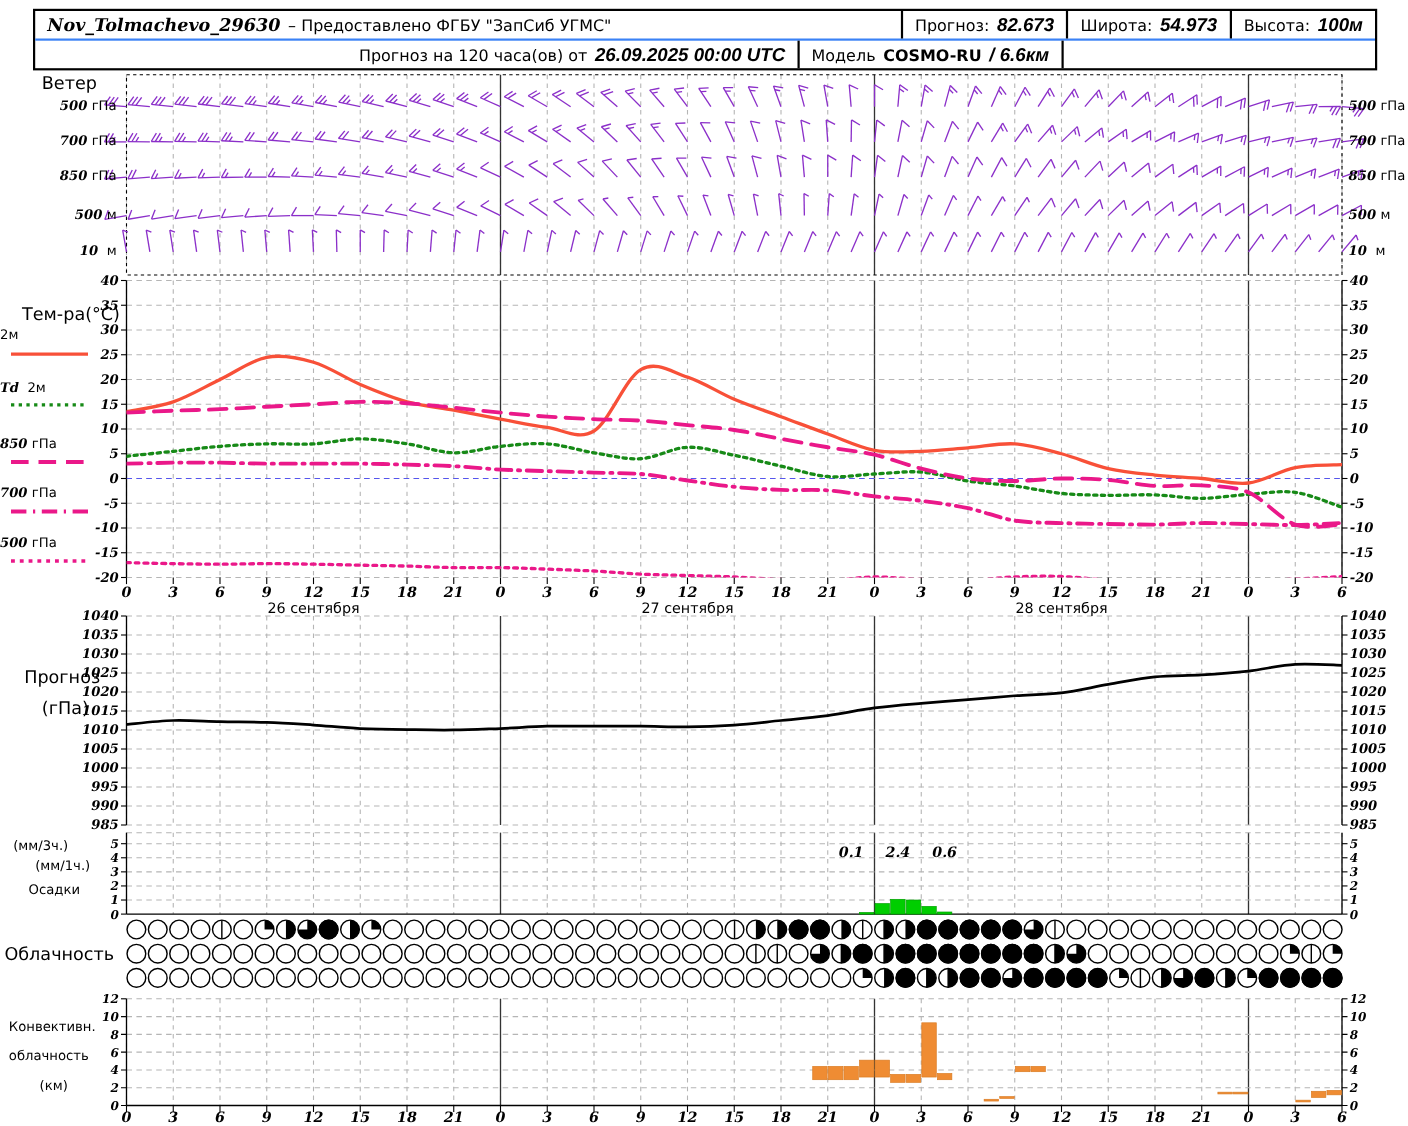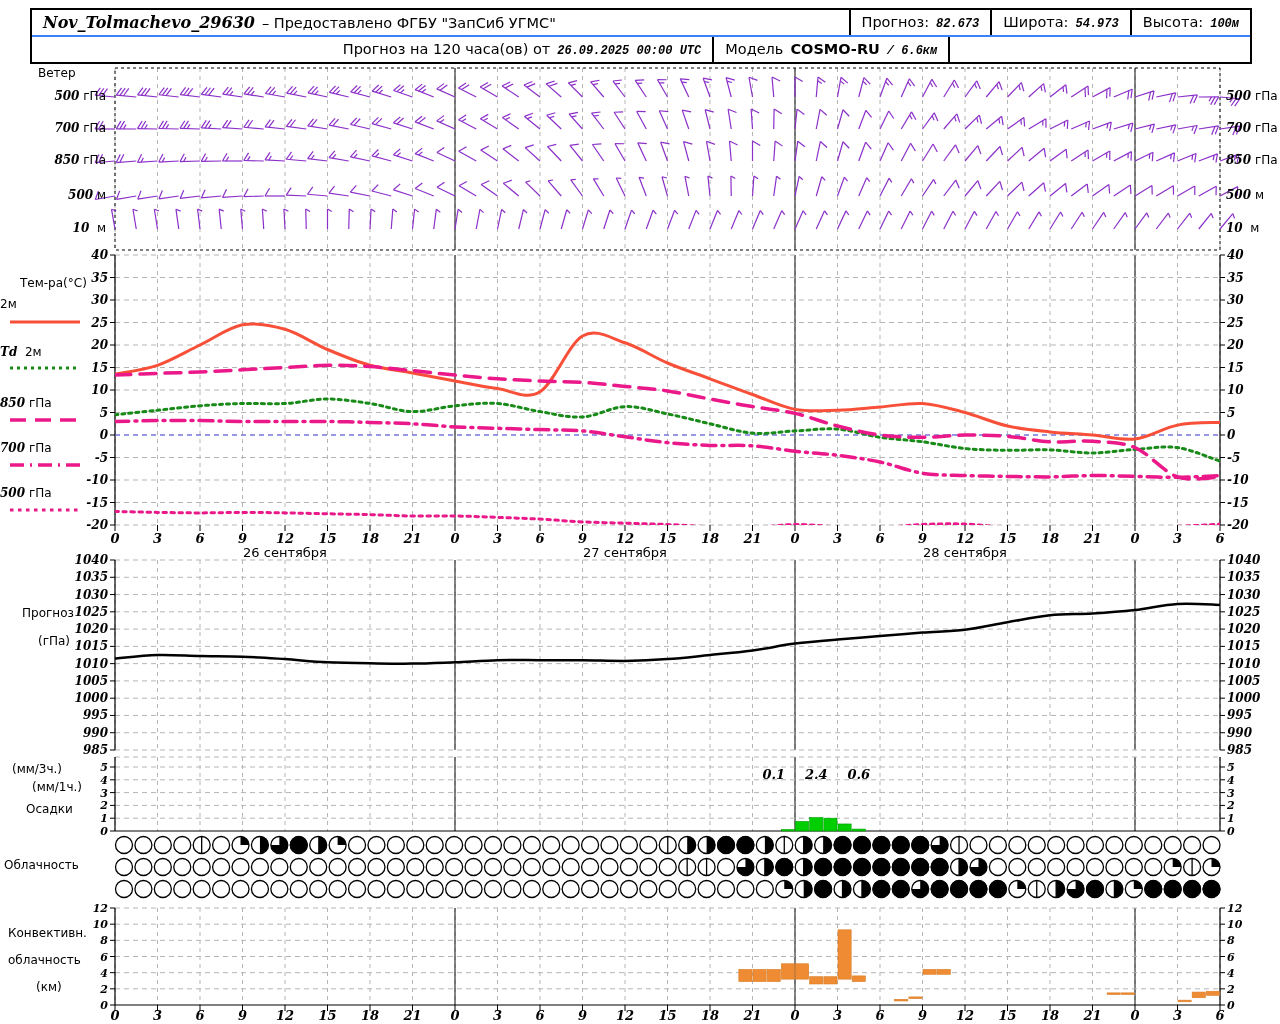--- a/index.html
+++ b/index.html
@@ -7,23 +7,23 @@
        font-family:"DejaVu Sans",sans-serif;overflow:hidden;}
   #chart{position:absolute;left:0;top:0;z-index:1;}
   .hdr{position:absolute;left:30px;top:8px;width:1218px;border:2px solid #000;background:#fff;z-index:2;}
   .hrow{display:flex;align-items:center;height:25px;font-size:14.5px;white-space:nowrap;}
   .hrow1{border-bottom:2px solid #3b82f6;}
   .hrow2{justify-content:center;text-align:right;}
   .sep{width:2px;align-self:stretch;background:#000;flex:0 0 auto;}
   .sp{padding:0 11px;display:flex;gap:7px;align-items:baseline;flex:0 0 auto;}
   .grow{flex:1 1 auto;}
   .st{font-family:"DejaVu Serif",serif;font-style:italic;font-weight:bold;font-size:16px;}
-  .val{font-family:Liberation Mono, monospace;font-style:italic;font-weight:bold;font-size:12px;}
+  .val{font-family:Liberation Sans, sans-serif;font-style:italic;font-weight:bold;font-size:17px;}
   .bv{font-weight:bold;}
-  .plabel{position:absolute;font-size:12px;z-index:2;}
+  .plabel{position:absolute;font-size:16px;z-index:2;}
   .small{font-size:12px;}
   .lvl{position:absolute;left:28px;width:78px;text-align:right;font-size:12px;z-index:2;}
   .lvlr{position:absolute;left:1226px;width:60px;text-align:left;font-size:12px;z-index:2;}
   .leg{position:absolute;left:0;width:88px;text-align:left;font-size:12px;z-index:2;}
   .it{font-style:italic;font-family:"DejaVu Serif",serif;font-weight:bold;}
 </style>
 </head>
 <body>
 
 <svg id="chart" width="1280" height="1024" viewBox="0 0 1280 1024">

